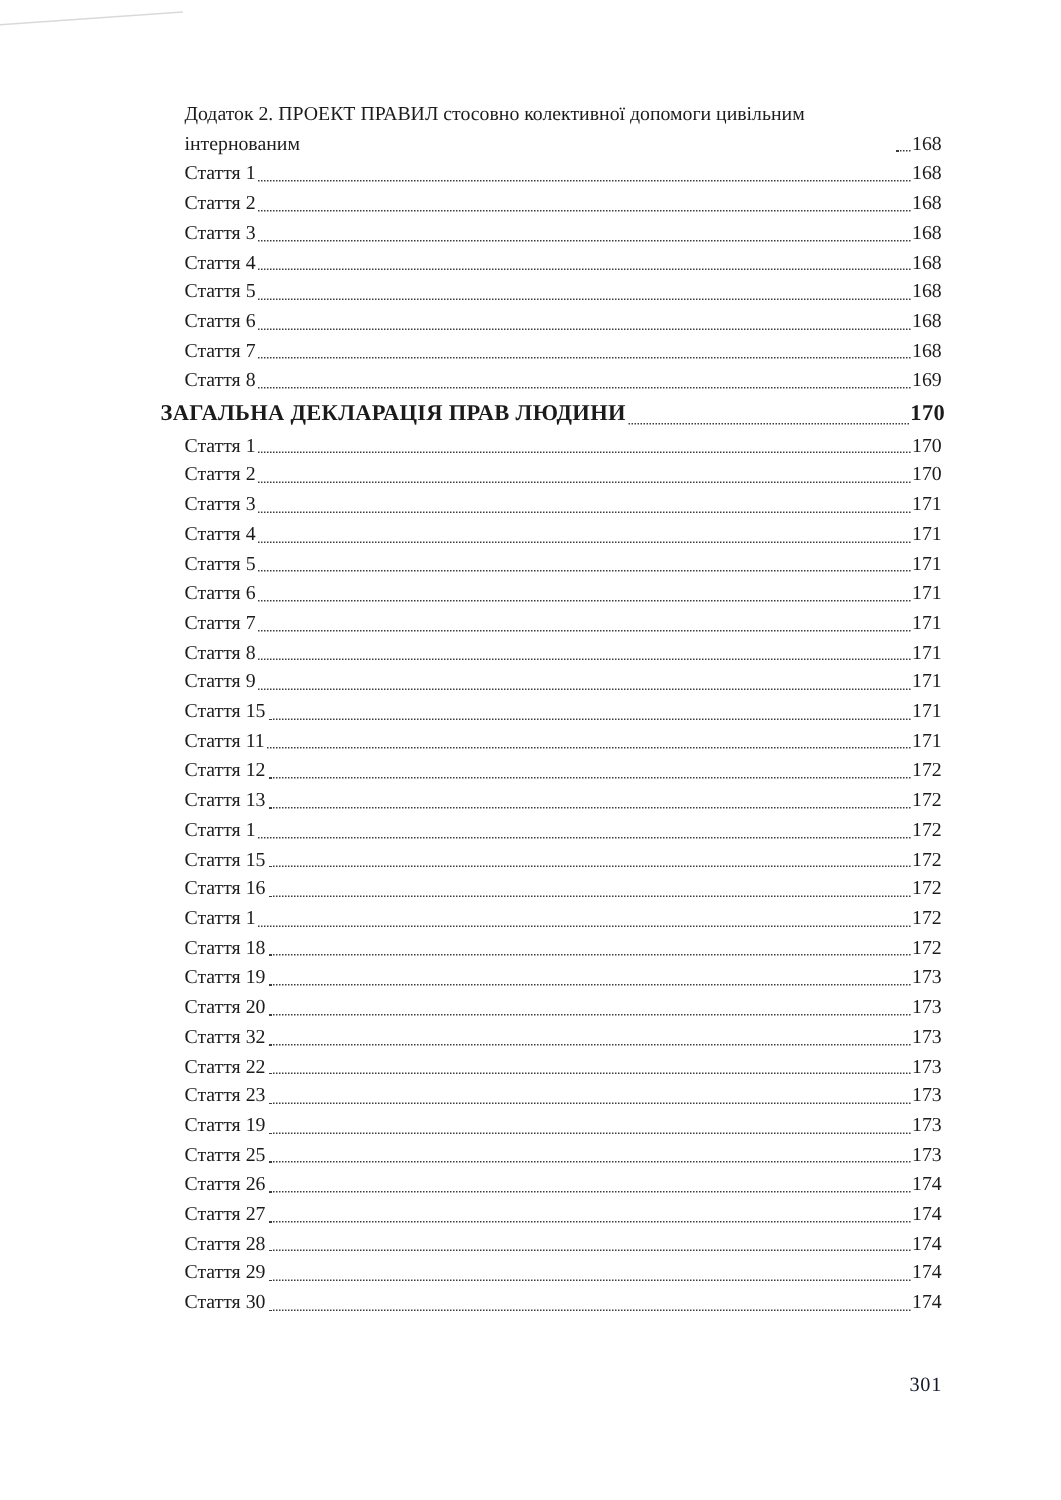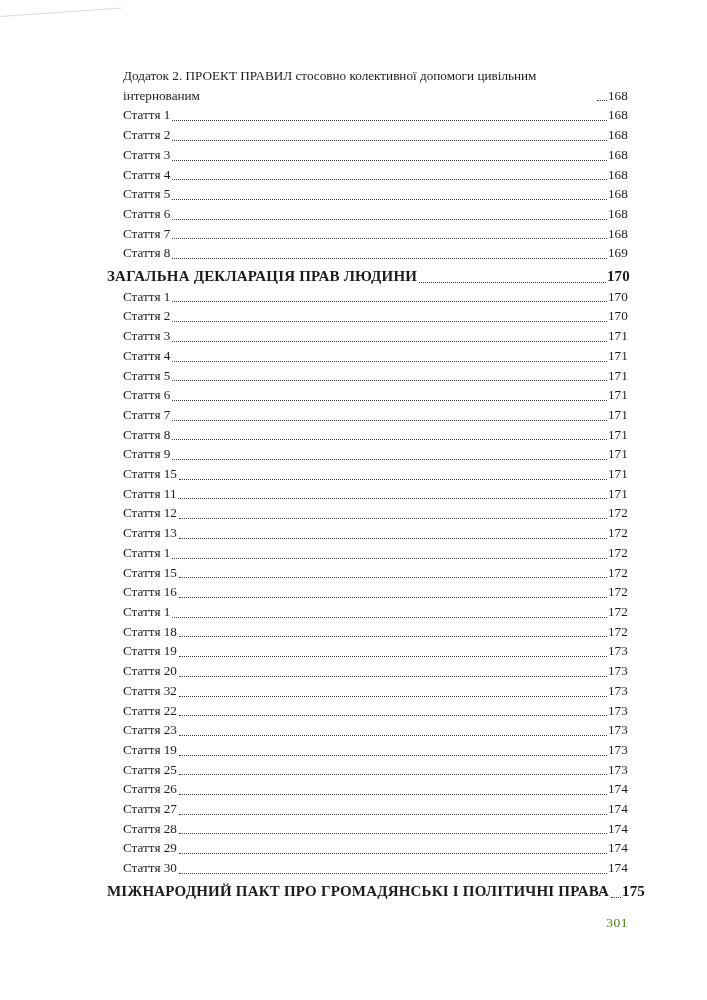--- a/index.html
+++ b/index.html
@@ -72,21 +72,21 @@
     flex: 0 0 auto;
     min-width: 22px;
     text-align: left;
   }
   .footer-folio {
     position: absolute;
     top: 915px;
     right: 79px;
     font-size: 13.5px;
     letter-spacing: 0.5px;
-    color: #4d7c0f;
+    color: #0f172a;
   }
 </style>
 </head>
 <body>
 
 <div class="page">
   <div class="scan-artifact"></div>
 
   <div class="toc">
   <div class="toc-row level-sub">
@@ -322,21 +322,16 @@
     <span class="toc-leader"></span>
     <span class="toc-page">174</span>
   </div>
 
   <div class="toc-row level-sub">
     <span class="toc-label nowrap">Стаття 30</span>
     <span class="toc-leader"></span>
     <span class="toc-page">174</span>
   </div>
 
-  <div class="toc-row level-main">
-    <span class="toc-label nowrap">МІЖНАРОДНИЙ ПАКТ ПРО ГРОМАДЯНСЬКІ І ПОЛІТИЧНІ ПРАВА</span>
-    <span class="toc-leader"></span>
-    <span class="toc-page">175</span>
-  </div>
 </div>
 
   <div class="footer-folio">301</div>
 </div>
 
 </body></html>

